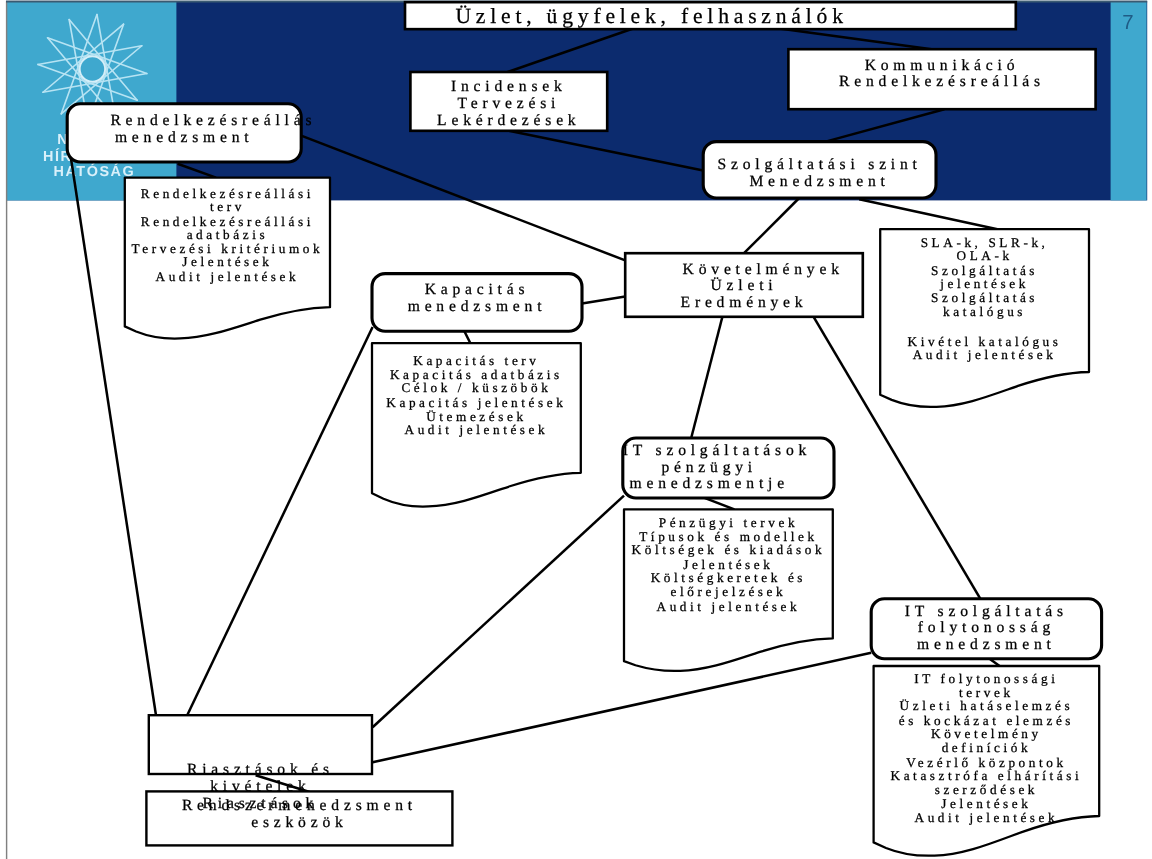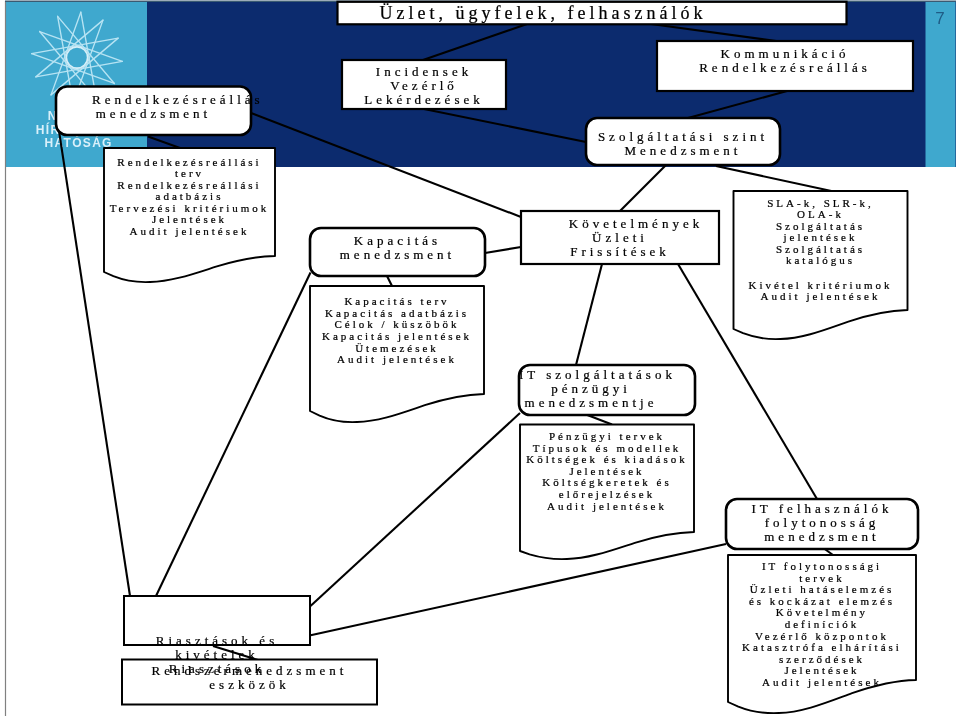--- a/index.html
+++ b/index.html
@@ -77,31 +77,31 @@
       <path d="M 733.5 191 L 907.5 191 L 907.5 310 C 893.58 310.3 872.7 313.48 848.34 321.6 C 826.59 329.14 803.1 338.6 780.48 339 C 769.17 339.5 755.25 338 743.07 333.2 L 733.5 329 Z" fill="#fff" stroke="#000" stroke-width="1.9" stroke-linejoin="round" stroke-linecap="round"></path>
       <rect x="519" y="365" width="176" height="50" rx="11" ry="11" fill="#fff" stroke="#000" stroke-width="2.6"></rect>
       <path d="M 520 424.5 L 694 424.5 L 694 532 C 680.08 532.3 659.2 535.24 634.84 542.8 C 613.09 549.82 589.6 558.6 566.98 559 C 555.67 559.5 541.75 558 529.57 554.36 L 520 551 Z" fill="#fff" stroke="#000" stroke-width="1.9" stroke-linejoin="round" stroke-linecap="round"></path>
       <rect x="726" y="499" width="192" height="50" rx="11" ry="11" fill="#fff" stroke="#000" stroke-width="2.6"></rect>
       <path d="M 728 555 L 916 555 L 916 680 C 900.96 680.3 878.4 683.96 852.08 693.2 C 828.58 701.78 803.2 712.6 778.76 713 C 766.54 713.5 751.5 712 738.34 706.62 L 728 702 Z" fill="#fff" stroke="#000" stroke-width="1.9" stroke-linejoin="round" stroke-linecap="round"></path>
       <rect x="124" y="596" width="186" height="49" fill="#fff" stroke="#000" stroke-width="2"></rect>
       <rect x="122" y="659.5" width="255" height="45" fill="#fff" stroke="#000" stroke-width="2"></rect>
     </svg>
   <div id="labels">
       <div class="lbl" style="left: 337px; top: 6px; width: 412px; font-size: 18px; line-height: 14px; letter-spacing: 4px;"><span style="display: block;">Üzlet, ügyfelek, felhasználók</span></div>
-      <div class="lbl" style="left: 342px; top: 65.4px; width: 164px; font-size: 13px; line-height: 14px; letter-spacing: 4px;"><span style="display: block;">Incidensek</span><span style="display: block;">Vezérlő</span><span style="display: block;">Lekérdezések</span></div>
+      <div class="lbl" style="left: 342px; top: 65.4px; width: 164px; font-size: 13px; line-height: 14px; letter-spacing: 4px;"><span style="display: block;">Incidensek</span><span style="display: block;">Tervezési</span><span style="display: block;">Lekérdezések</span></div>
       <div class="lbl" style="left: 657px; top: 46.5px; width: 256px; font-size: 13px; line-height: 14px; letter-spacing: 4px;"><span style="display: block;">Kommunikáció</span><span style="display: block;">Rendelkezésreállás</span></div>
       <div class="lbl" style="left: 586px; top: 130px; width: 194px; font-size: 13px; line-height: 14px; letter-spacing: 4px;"><span style="display: block;">Szolgáltatási szint</span><span style="display: block;">Menedzsment</span></div>
       <div class="lbl" style="left: 56px; top: 92.5px; width: 195px; font-size: 13px; line-height: 14px; letter-spacing: 4px;"><span style="display: block; margin-left: 36px;">Rendelkezésreállás</span><span style="display: block;">menedzsment</span></div>
       <div class="lbl" style="left: 104px; top: 156.5px; width: 171px; font-size: 11px; line-height: 11.6px; letter-spacing: 3px;"><span style="display: block;">Rendelkezésreállási</span><span style="display: block;">terv</span><span style="display: block;">Rendelkezésreállási</span><span style="display: block;">adatbázis</span><span style="display: block;">Tervezési kritériumok</span><span style="display: block;">Jelentések</span><span style="display: block;">Audit jelentések</span></div>
       <div class="lbl" style="left: 310px; top: 233.7px; width: 175px; font-size: 13px; line-height: 14px; letter-spacing: 4px;"><span style="display: block;">Kapacitás</span><span style="display: block;">menedzsment</span></div>
       <div class="lbl" style="left: 310px; top: 296.3px; width: 174px; font-size: 11px; line-height: 11.6px; letter-spacing: 3px;"><span style="display: block;">Kapacitás terv</span><span style="display: block;">Kapacitás adatbázis</span><span style="display: block;">Célok / küszöbök</span><span style="display: block;">Kapacitás jelentések</span><span style="display: block;">Ütemezések</span><span style="display: block;">Audit jelentések</span></div>
-      <div class="lbl" style="left: 521px; top: 216.5px; width: 198px; font-size: 13px; line-height: 14px; letter-spacing: 4px;"><span style="display: block; margin-left: 32px;">Követelmények</span><span style="display: block;">Üzleti</span><span style="display: block;">Frissítések</span></div>
+      <div class="lbl" style="left: 521px; top: 216.5px; width: 198px; font-size: 13px; line-height: 14px; letter-spacing: 4px;"><span style="display: block; margin-left: 32px;">Követelmények</span><span style="display: block;">Üzleti</span><span style="display: block;">Eredmények</span></div>
       <div class="lbl" style="left: 734px; top: 197.5px; width: 173px; font-size: 11px; line-height: 11.6px; letter-spacing: 3px;"><span style="display: block;">SLA-k, SLR-k,</span><span style="display: block;">OLA-k</span><span style="display: block;">Szolgáltatás</span><span style="display: block;">jelentések</span><span style="display: block;">Szolgáltatás</span><span style="display: block;">katalógus</span></div>
-      <div class="lbl" style="left: 734px; top: 279.5px; width: 173px; font-size: 11px; line-height: 11.6px; letter-spacing: 3px;"><span style="display: block;">Kivétel kritériumok</span><span style="display: block;">Audit jelentések</span></div>
+      <div class="lbl" style="left: 734px; top: 279.5px; width: 173px; font-size: 11px; line-height: 11.6px; letter-spacing: 3px;"><span style="display: block;">Kivétel katalógus</span><span style="display: block;">Audit jelentések</span></div>
       <div class="lbl" style="left: 519px; top: 367.7px; width: 144px; font-size: 13px; line-height: 14px; letter-spacing: 4px;"><span style="display: block;">IT szolgáltatások</span><span style="display: block;">pénzügyi</span><span style="display: block;">menedzsmentje</span></div>
       <div class="lbl" style="left: 520px; top: 431px; width: 174px; font-size: 11px; line-height: 11.6px; letter-spacing: 3px;"><span style="display: block;">Pénzügyi tervek</span><span style="display: block;">Típusok és modellek</span><span style="display: block;">Költségek és kiadások</span><span style="display: block;">Jelentések</span><span style="display: block;">Költségkeretek és</span><span style="display: block;">előrejelzések</span><span style="display: block;">Audit jelentések</span></div>
-      <div class="lbl" style="left: 726px; top: 502px; width: 192px; font-size: 13px; line-height: 14px; letter-spacing: 4px;"><span style="display: block;">IT felhasználók</span><span style="display: block;">folytonosság</span><span style="display: block;">menedzsment</span></div>
+      <div class="lbl" style="left: 726px; top: 502px; width: 192px; font-size: 13px; line-height: 14px; letter-spacing: 4px;"><span style="display: block;">IT szolgáltatás</span><span style="display: block;">folytonosság</span><span style="display: block;">menedzsment</span></div>
       <div class="lbl" style="left: 728px; top: 561px; width: 188px; font-size: 11px; line-height: 11.6px; letter-spacing: 3px;"><span style="display: block;">IT folytonossági</span><span style="display: block;">tervek</span><span style="display: block;">Üzleti hatáselemzés</span><span style="display: block;">és kockázat elemzés</span><span style="display: block;">Követelmény</span><span style="display: block;">definíciók</span><span style="display: block;">Vezérlő központok</span><span style="display: block;">Katasztrófa elhárítási</span><span style="display: block;">szerződések</span><span style="display: block;">Jelentések</span><span style="display: block;">Audit jelentések</span></div>
       <div class="lbl" style="left: 124px; top: 634px; width: 186px; font-size: 13px; line-height: 14px; letter-spacing: 4px;"><span style="display: block;">Riasztások és</span><span style="display: block;">kivételek</span><span style="display: block;">Riasztások</span></div>
       <div class="lbl" style="left: 122px; top: 663.5px; width: 255px; font-size: 13px; line-height: 14px; letter-spacing: 4px;"><span style="display: block;">Rendszermenedzsment</span><span style="display: block;">eszközök</span></div>
       <div style="position: absolute; left: 926px; top: 9px; width: 28px; text-align: center; font-size: 17px; color: rgb(31, 92, 134); font-family: &quot;Liberation Sans&quot;, sans-serif; letter-spacing: 0px;">7</div>
     </div>
 </div>
 
 </body></html>

